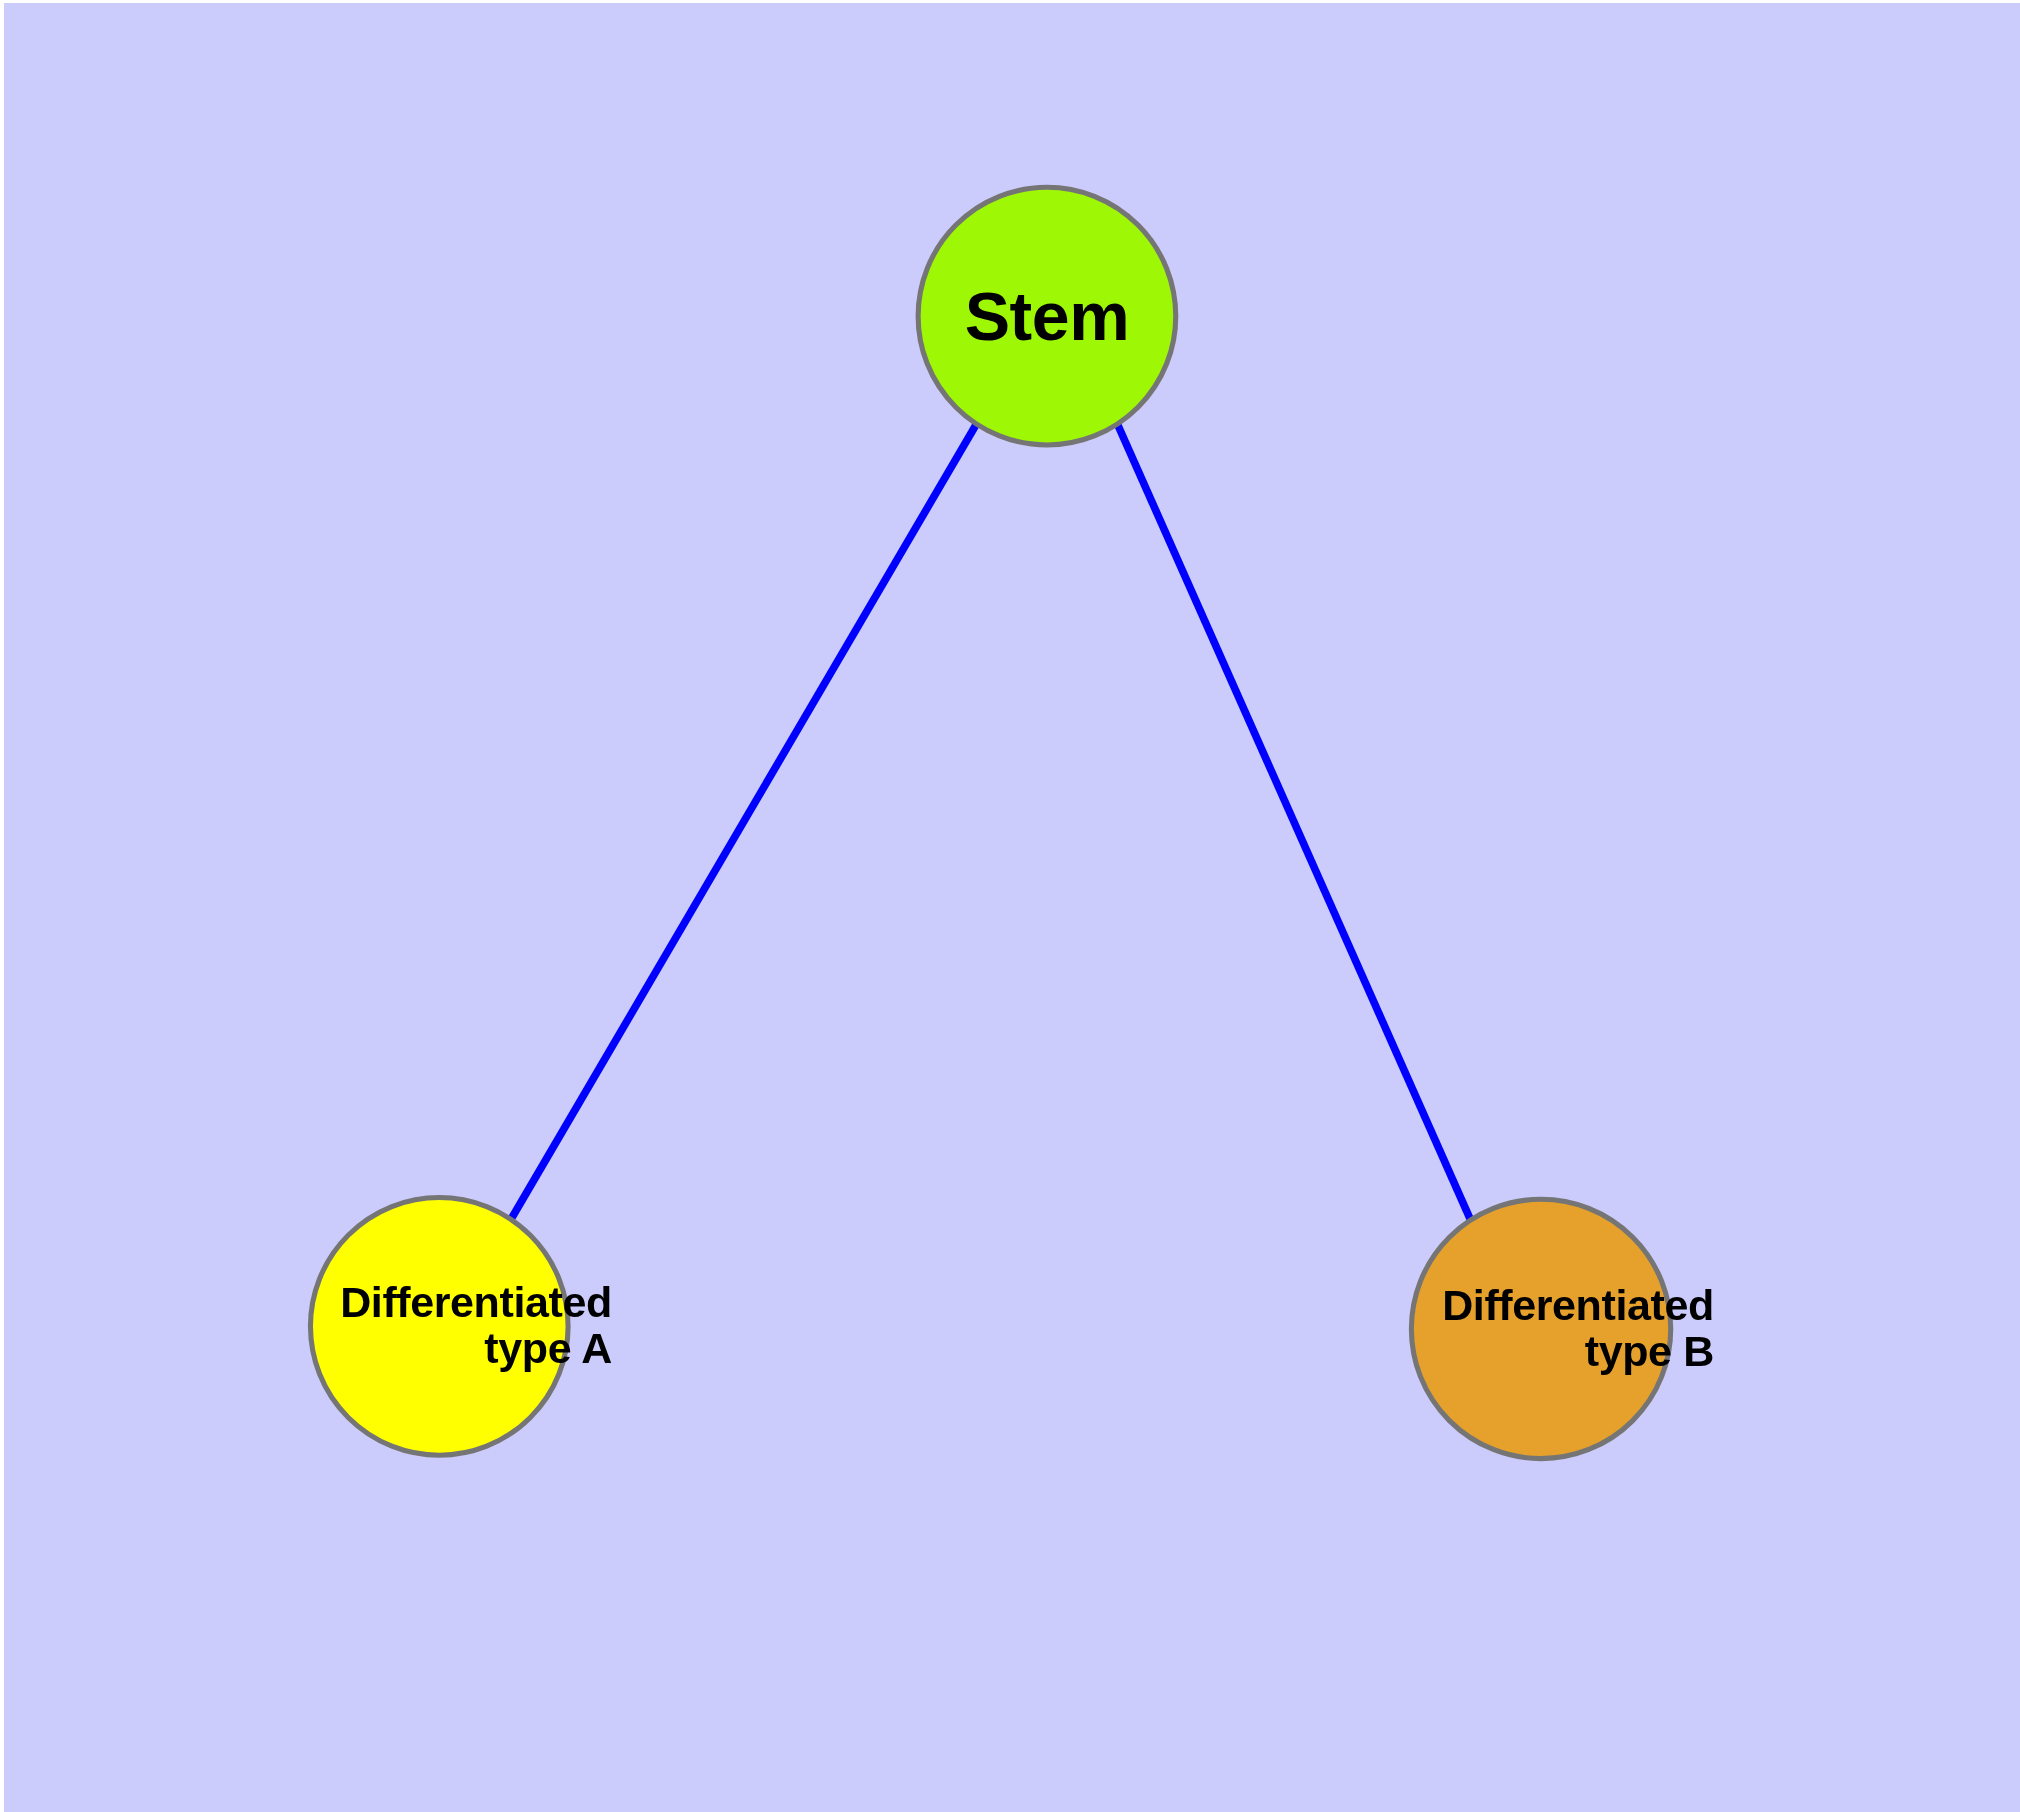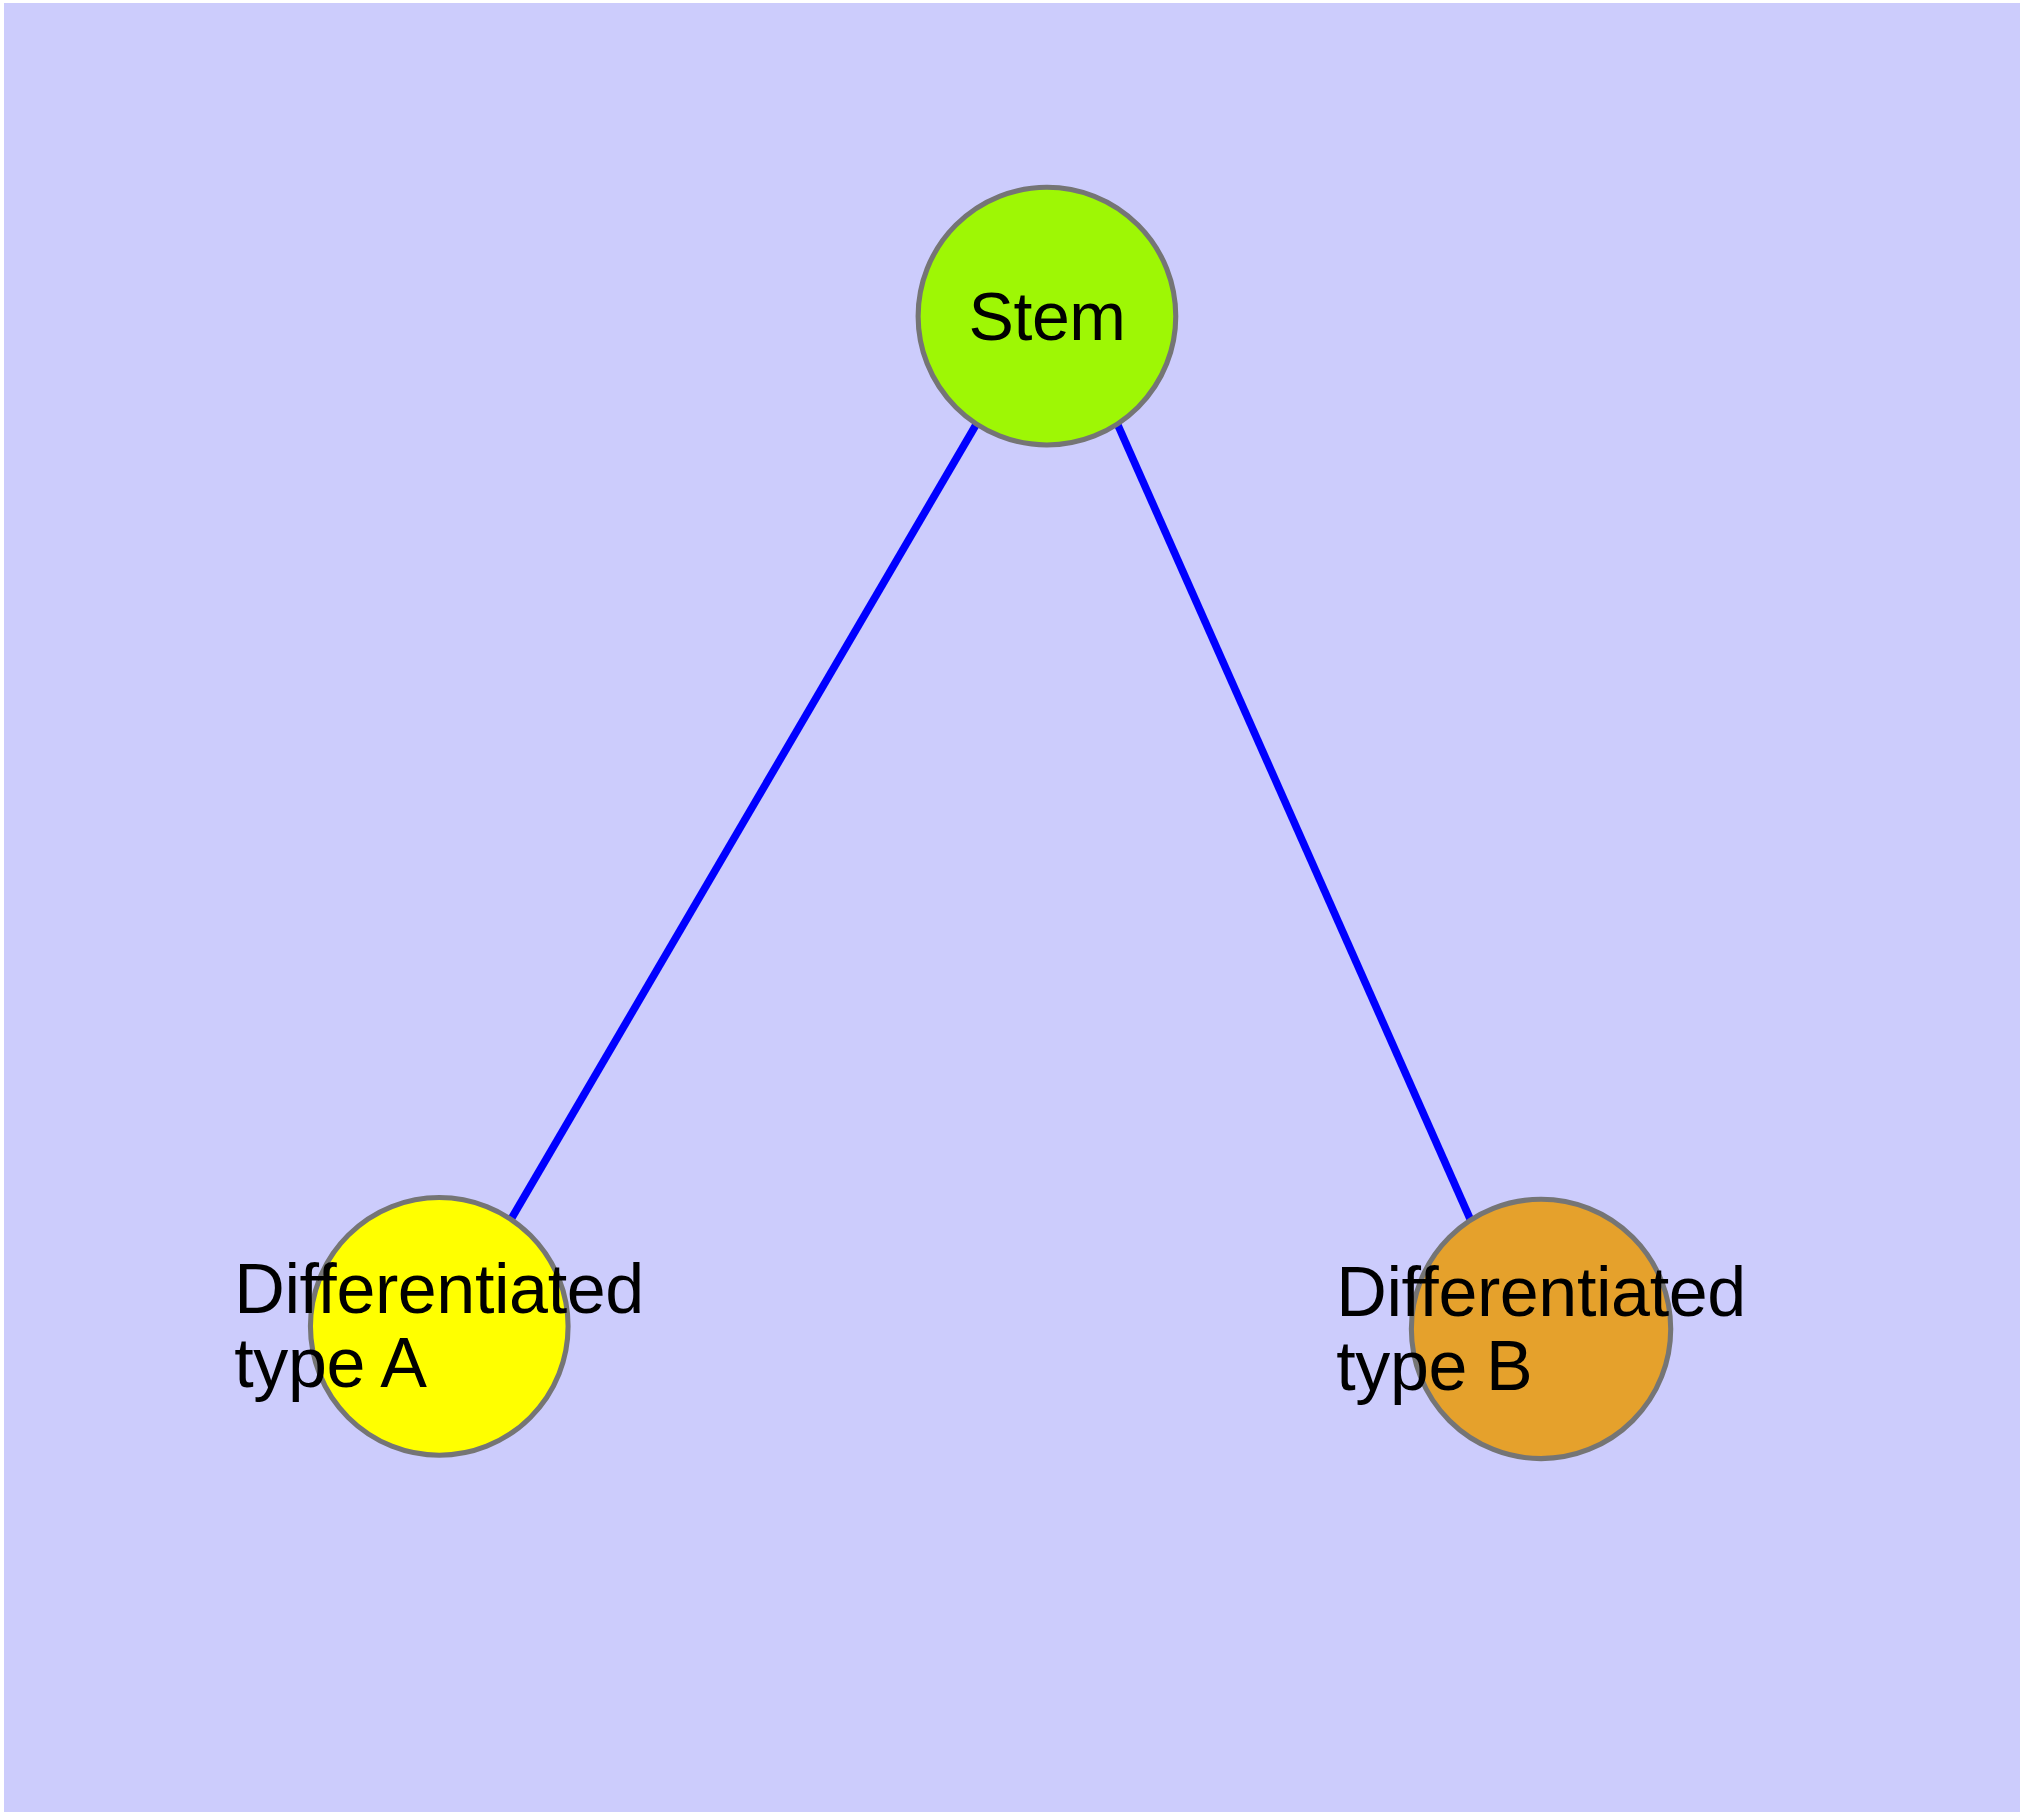--- a/index.html
+++ b/index.html
@@ -25,31 +25,31 @@
   }
   #graph-svg {
     position: absolute;
     left: 0;
     top: 0;
     width: 2021px;
     height: 1812px;
   }
   .node-label {
     position: absolute;
-    text-align: left;
+    text-align: right;
     color: #000000;
-    font-weight: normal;
+    font-weight: bold;
     line-height: 1.06;
     white-space: pre;
     letter-spacing: -0.4px;
     pointer-events: none;
     transform: translate(-50%, -50%);
   }
   .label-stem { font-size: 68px; }
-  .label-diff { font-size: 70px; }
+  .label-diff { font-size: 43px; margin-left: 37px; }
 </style>
 </head>
 <body>
 
 <div id="stage">
   <div id="canvas-bg"></div>
 
   <svg id="graph-svg" viewBox="0 0 2384 2138">
     <g id="edge-layer">
         <line x1="1152" y1="500" x2="603" y2="1438" stroke="#0000ff" stroke-width="9" stroke-linecap="butt"></line>

